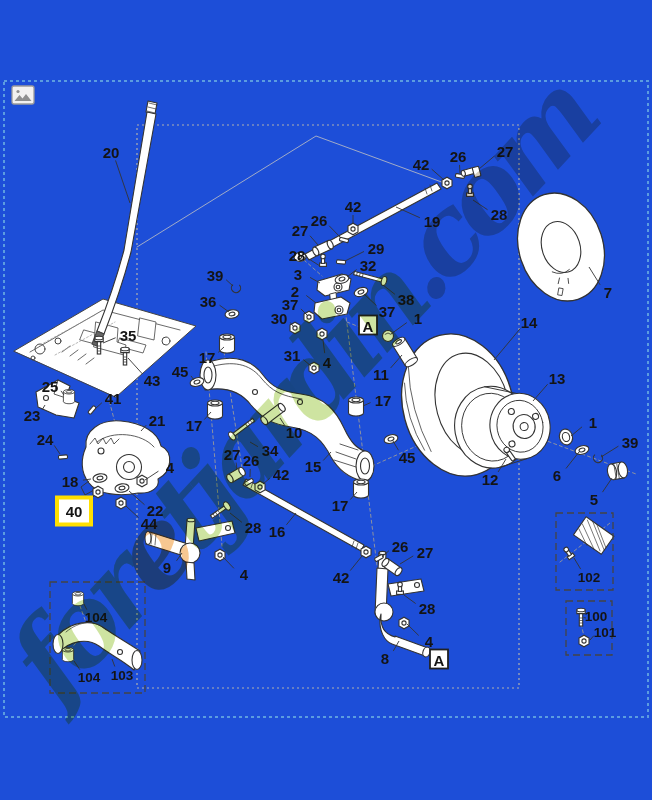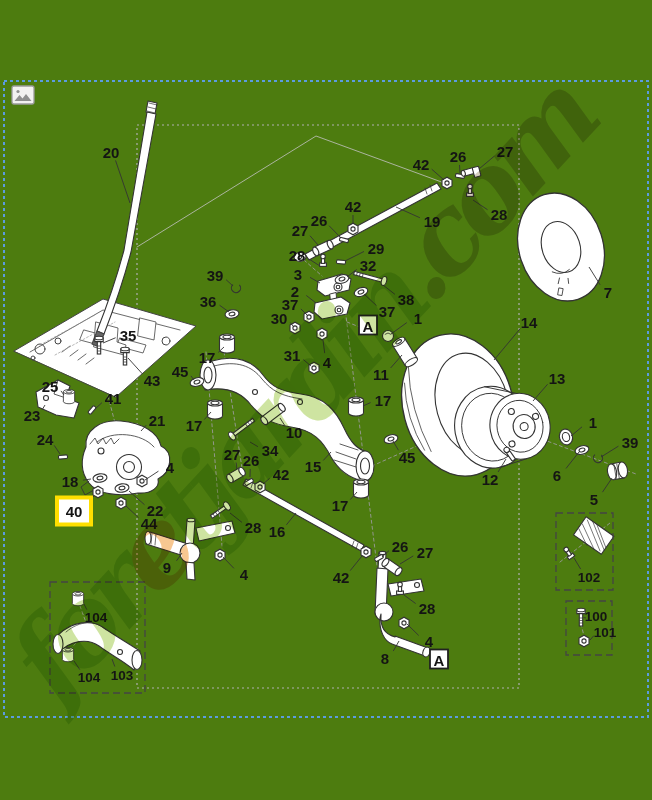--- a/index.html
+++ b/index.html
@@ -1,16 +1,16 @@
 <!DOCTYPE html>
 <html><head>
 <meta charset="utf-8">
 <style>
   html,body{margin:0;padding:0;background:#fff;}
-  .canvas{position:relative;width:652px;height:800px;background:#4d7c0f;overflow:hidden;
+  .canvas{position:relative;width:652px;height:800px;background:#1d4ed8;overflow:hidden;
           font-family:"Liberation Sans",sans-serif;}
   svg{position:absolute;left:0;top:0;}
   svg text{font-family:"Liberation Sans",sans-serif;}
   .wm{font-family:"DejaVu Serif",serif;font-style:italic;font-weight:bold;
       mix-blend-mode:multiply;}
 </style>
 </head>
 <body>
 
 <div class="canvas">

